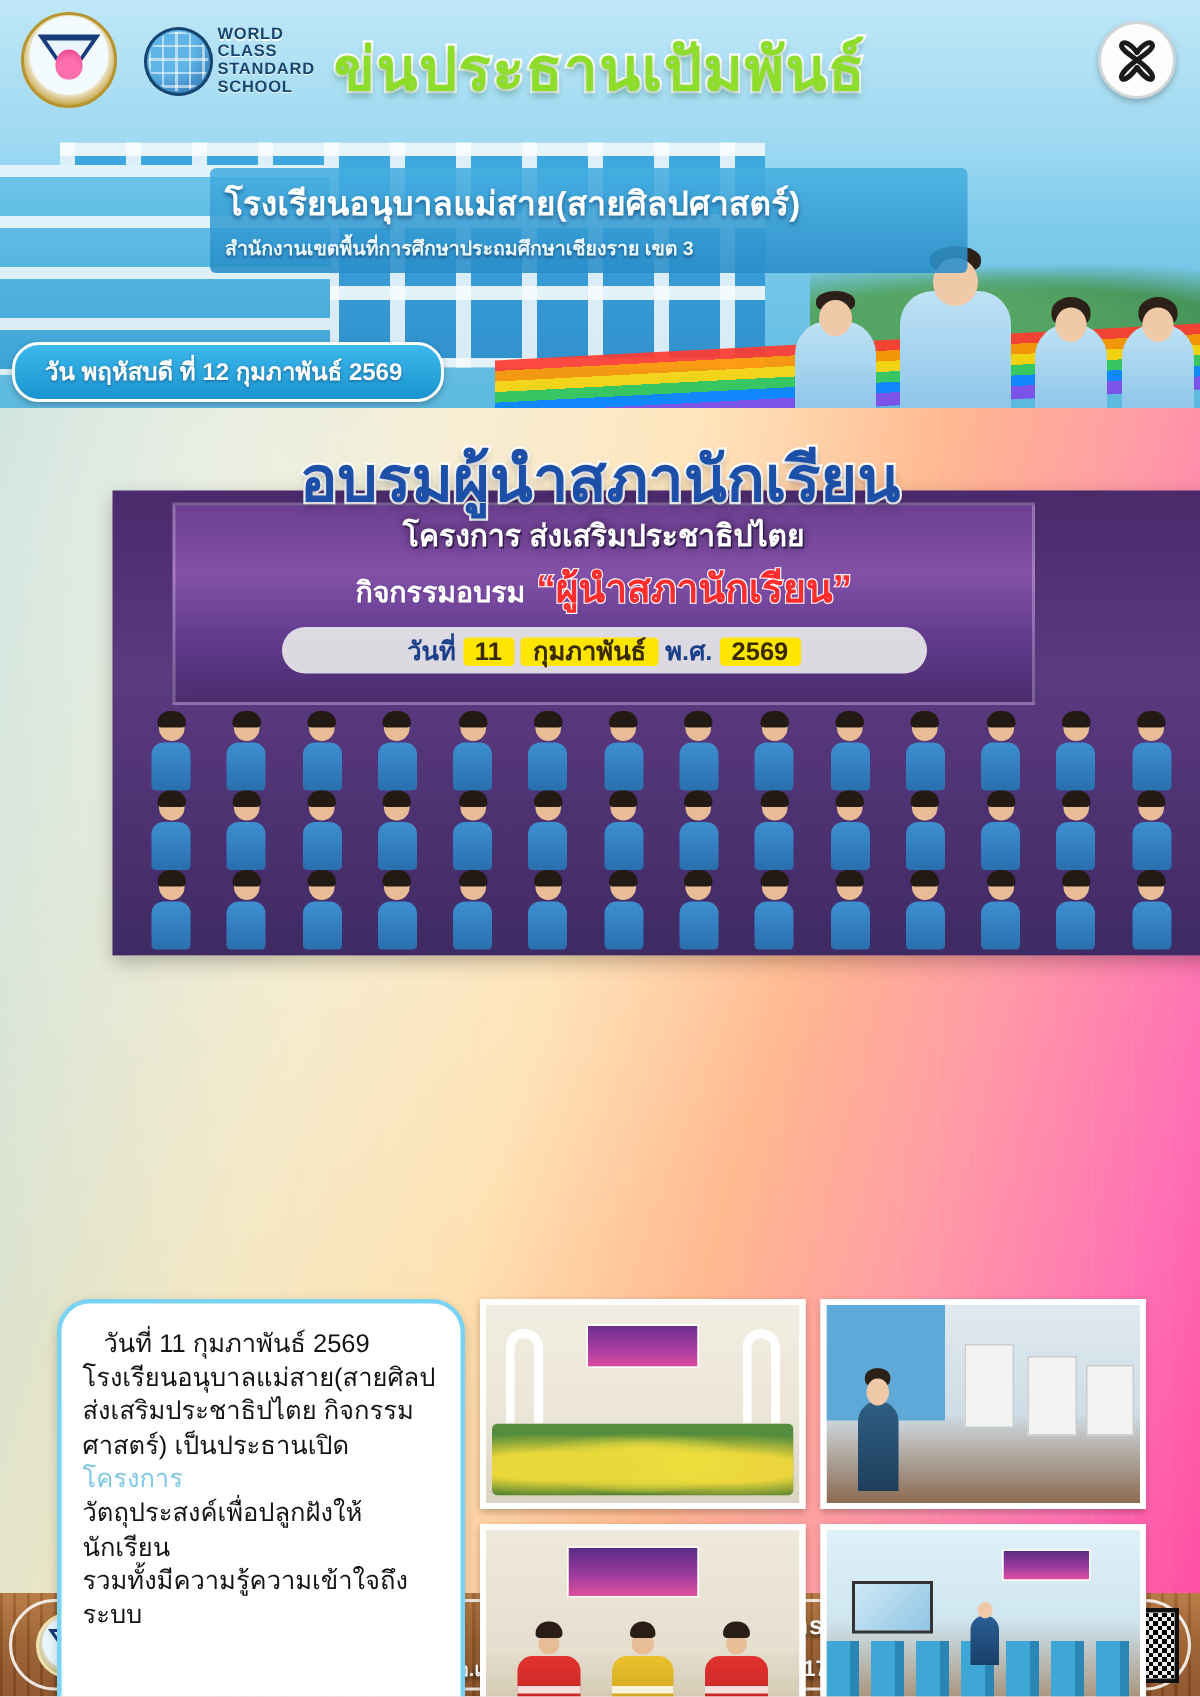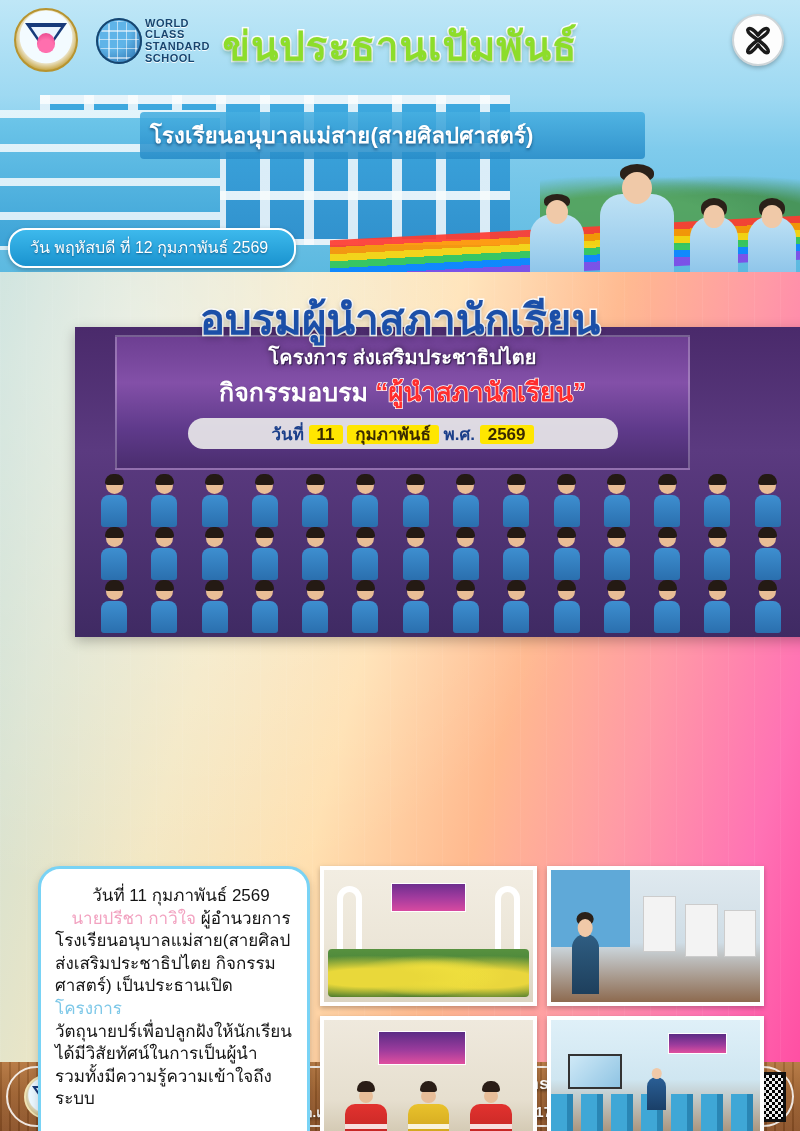--- a/index.html
+++ b/index.html
@@ -145,21 +145,21 @@
     text-shadow: 0 1px 2px rgba(0,40,80,.6);
     white-space:nowrap;
   }
 
   #date-badge{
     position:absolute; left: 8px; top: 228px;
     background: linear-gradient(180deg,#3db9ec,#1a93cf);
     border: 2px solid #ffffff;
     border-radius: 18px;
     padding: 5px 26px 6px 20px;
-    color:#ffffff; font-size: 16px; font-weight:normal;
+    color:#ffffff; font-size: 16px; font-weight:bold;
     text-shadow:0 1px 2px rgba(0,50,90,.6);
     box-shadow: 0 2px 5px rgba(0,0,0,.25);
     white-space:nowrap;
   }
 
   
   #body-area{
     position:absolute; left:0; top: 272px; width:800px; height: 790px;
     background:
       linear-gradient(105deg,
@@ -193,21 +193,21 @@
   .hero-banner{
     position:absolute; left: 40px; top: 8px; width: 575px; height: 135px;
     background: linear-gradient(180deg,#6d3f92 0%, #8350a8 35%, #5f3a8b 70%, #4a2d6e 100%);
     border: 2px solid rgba(255,255,255,.25);
     text-align:center; padding-top:4px;
   }
   .hb-l1{ color:#ffffff; font-size:20px; font-weight:bold;
           text-shadow:1px 1px 0 #311a4d, 0 0 6px rgba(0,0,0,.6); }
   .hb-l2{ color:#ff2d2d; font-size:26px; font-weight:bold; margin-top:-2px;
           -webkit-text-stroke:1.5px #ffffff; paint-order: stroke fill; }
-  .hb-l2 .act{ color:#ffffff; font-size:25px; -webkit-text-stroke:1px #6d3f92; }
+  .hb-l2 .act{ color:#ffffff; font-size:19px; -webkit-text-stroke:1px #6d3f92; }
   .hb-date{
     margin: 6px auto 0; width: 430px; background: rgba(235,235,235,.9);
     border-radius: 18px; padding: 2px 0;
     color:#1b3f8a; font-size:17px; font-weight:bold;
   }
   .hb-date .hl{ background:#ffe600; padding:0 8px; border-radius:3px; color:#3a2a00; }
   .hero-rows{
     position:absolute; left:0; right:0; bottom: 0; height: 165px;
   }
   .hero-row{
@@ -224,21 +224,21 @@
     background: #ffffff;
     border: 3px solid #79d3f5;
     border-radius: 22px;
     padding: 16px 14px 10px 14px;
     z-index: 5;
     box-shadow: 0 3px 8px rgba(0,0,0,.18);
   }
   #text-panel .ln{
     font-size: 17px; line-height: 1.33; color:#141414;
   }
-  #text-panel .indent{ padding-left: 14px; text-align: center; }
+  #text-panel .indent{ padding-left: 14px; }
   .name-hi{ color:#f2a2c0; }
   .proj-hi{ color:#7ec8e8; }
 
   
   #photo-grid{
     position:absolute; left: 320px; top: 594px; width: 444px; height: 440px;
     display:grid; grid-template-columns: 1fr 1fr; grid-template-rows: 1fr 1fr 1fr;
     gap: 10px; z-index:5;
   }
   .ph{
@@ -377,20 +377,21 @@
 
     <div class="ribbon-badge">
       <svg viewBox="0 0 40 40" xmlns="http://www.w3.org/2000/svg">
         <path d="M20 14 C14 6, 9 5, 8 8 C7 11, 13 15, 20 20 C27 25, 33 31, 32 34 C31 37, 26 34, 20 26" fill="none" stroke="#1a1a1a" stroke-width="4" stroke-linecap="round"></path>
         <path d="M20 14 C26 6, 31 5, 32 8 C33 11, 27 15, 20 20 C13 25, 7 31, 8 34 C9 37, 14 34, 20 26" fill="none" stroke="#1a1a1a" stroke-width="4" stroke-linecap="round"></path>
       </svg>
     </div>
 
     <div class="school-plate">
       <div class="school-name">โรงเรียนอนุบาลแม่สาย(สายศิลปศาสตร์)</div>
+      <div class="school-office">สำนักงานเขตพื้นที่การศึกษาประถมศึกษาเชียงราย เขต 3</div>
     </div>
 
     <div id="date-badge">วัน พฤหัสบดี ที่ 12   กุมภาพันธ์   2569</div>
   </div>
 
   <div id="body-area">
 
     <div id="headline">อบรมผู้นำสภานักเรียน</div>
 
     <div id="hero-photo">
@@ -639,30 +640,26 @@
               <div class="hr"></div>
               <div class="h"></div>
               <div class="b"></div>
             </div>
         </div>
       </div>
     </div>
 
     <div id="text-panel">
       <div class="ln indent">วันที่ 11  กุมภาพันธ์ 2569</div>
-      <div class="ln indent">
-        <span class="name-hi">นายปรีชา   กาวิใจ</span><span> ผู้อำนวยการ</span>
-      </div>
       <div class="ln">โรงเรียนอนุบาลแม่สาย(สายศิลป</div>
       <div class="ln proj-hi">ส่งเสริมประชาธิปไตย กิจกรรม</div>
       <div class="ln">
         <span>ศาสตร์) เป็นประธานเปิด </span><span class="proj-hi">โครงการ</span>
       </div>
-      <div class="ln">วัตถุนายปร์เพื่อปลูกฝังให้นักเรียน</div>
-      <div class="ln">ได้มีวิสัยทัศน์ในการเป็นผู้นำ</div>
+      <div class="ln">วัตถุประสงค์เพื่อปลูกฝังให้นักเรียน</div>
       <div class="ln">รวมทั้งมีความรู้ความเข้าใจถึงระบบ</div>
 
     </div>
 
     <div id="photo-grid">
 
       <div class="ph">
         <div class="ph-in scene-stage">
           <div class="stage-arch" style="left:6%;"></div>
           <div class="stage-arch" style="right:6%;"></div>

